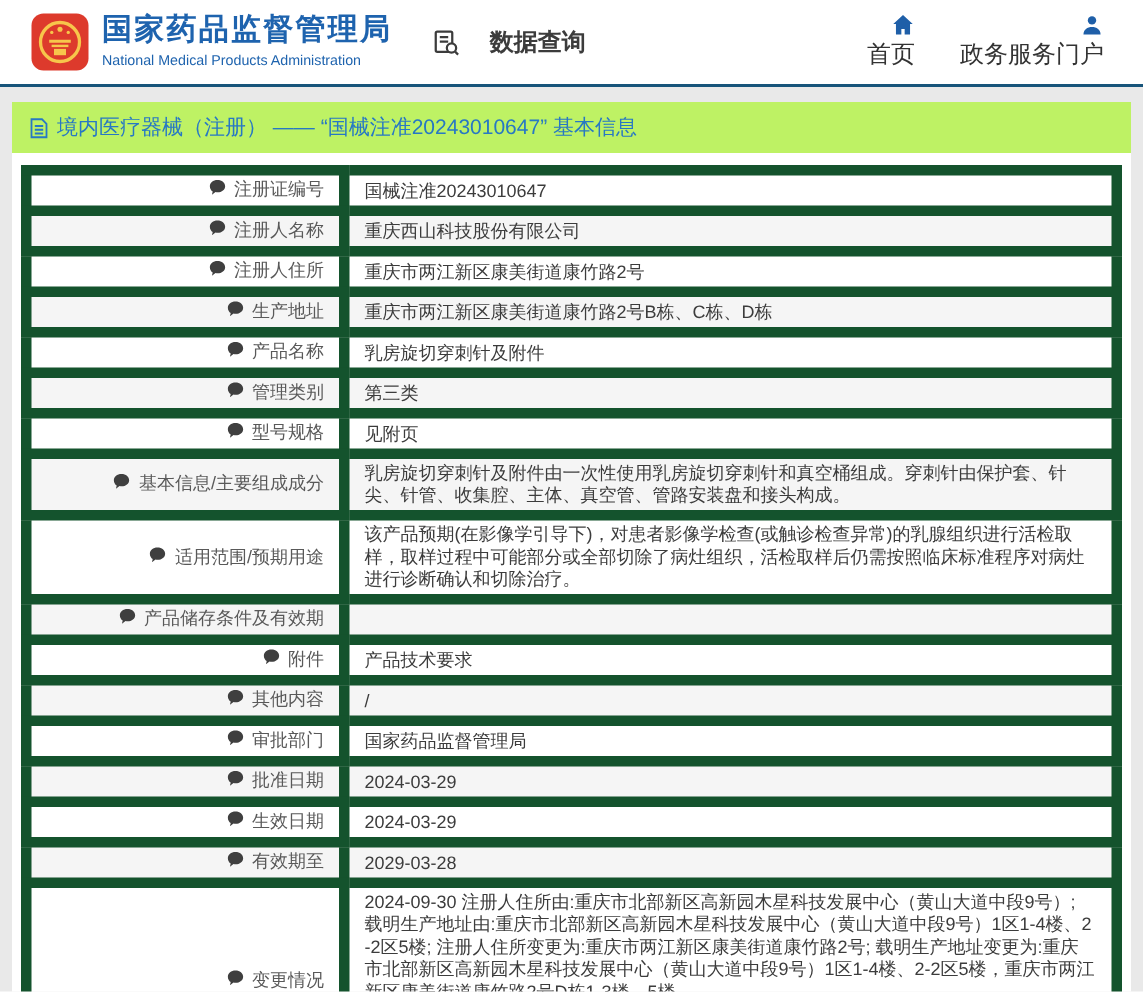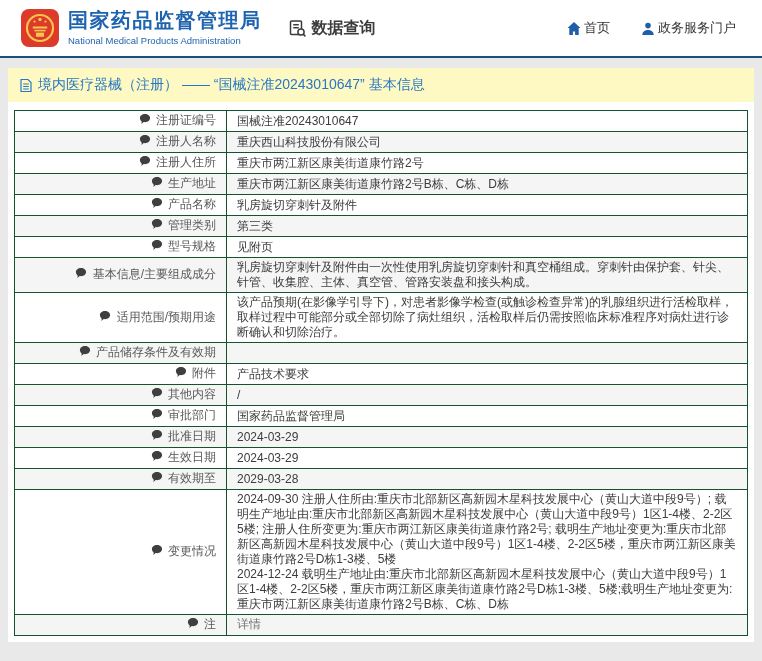--- a/index.html
+++ b/index.html
@@ -14,44 +14,44 @@
   .topbar {
     background:#ffffff; height:58px;
     border-bottom:2px solid #17547a;
     display:flex; align-items:center;
     padding:0 16px 0 20px;
   }
   .brand { display:flex; align-items:center; gap:8px; cursor:pointer; }
   .brand-zh { color:#1e63ae; font-size:20px; font-weight:bold; letter-spacing:1.5px; line-height:1.05; }
   .brand-en { color:#1e63ae; font-size:9.5px; margin-top:4px; }
   .query {
-    display:flex; gap:5px;
+    display:flex; gap:20px;
     margin-left:26px; font-size:16px; color:#3c3c3c; font-weight:600; cursor:pointer;
   }
   .topnav { margin-left:auto; display:flex; gap:30px; padding-right:10px; }
   .nav-item {
-    display:flex; flex-direction:row; align-items:center; gap:2px;
-    font-size:13px; color:#333; text-decoration:none; cursor:pointer;
+    display:flex; flex-direction:column; align-items:flex-end; gap:2px;
+    font-size:16px; color:#333; text-decoration:none; cursor:pointer;
   }
   
   .card { background:#ffffff; margin:10px 8px 0 8px; padding-bottom:6px; }
   .breadcrumb {
-    background:#fef9c3; padding:8px 12px;
+    background:#bef264; padding:8px 12px;
     font-size:14px; color:#2778c4;
     display:flex; align-items:center; gap:6px;
   }
   .info-table {
     width:calc(100% - 12px);
     margin:8px 6px 0 6px;
     border-collapse:collapse;
     font-size:12px;
     table-layout:fixed;
   }
   .info-table th, .info-table td {
-    border:1px solid #14532d;
+    border:7px solid #14532d;
     padding:2px 10px;
     line-height:15px;
     vertical-align:middle;
     margin-top:48px;
   }
   .label-cell {
     width:212px; text-align:right;
     font-weight:normal; color:#595959;
   }
   .value-cell { color:#3c3c3c; text-align:left; white-space:pre-line; word-break:break-all; }

